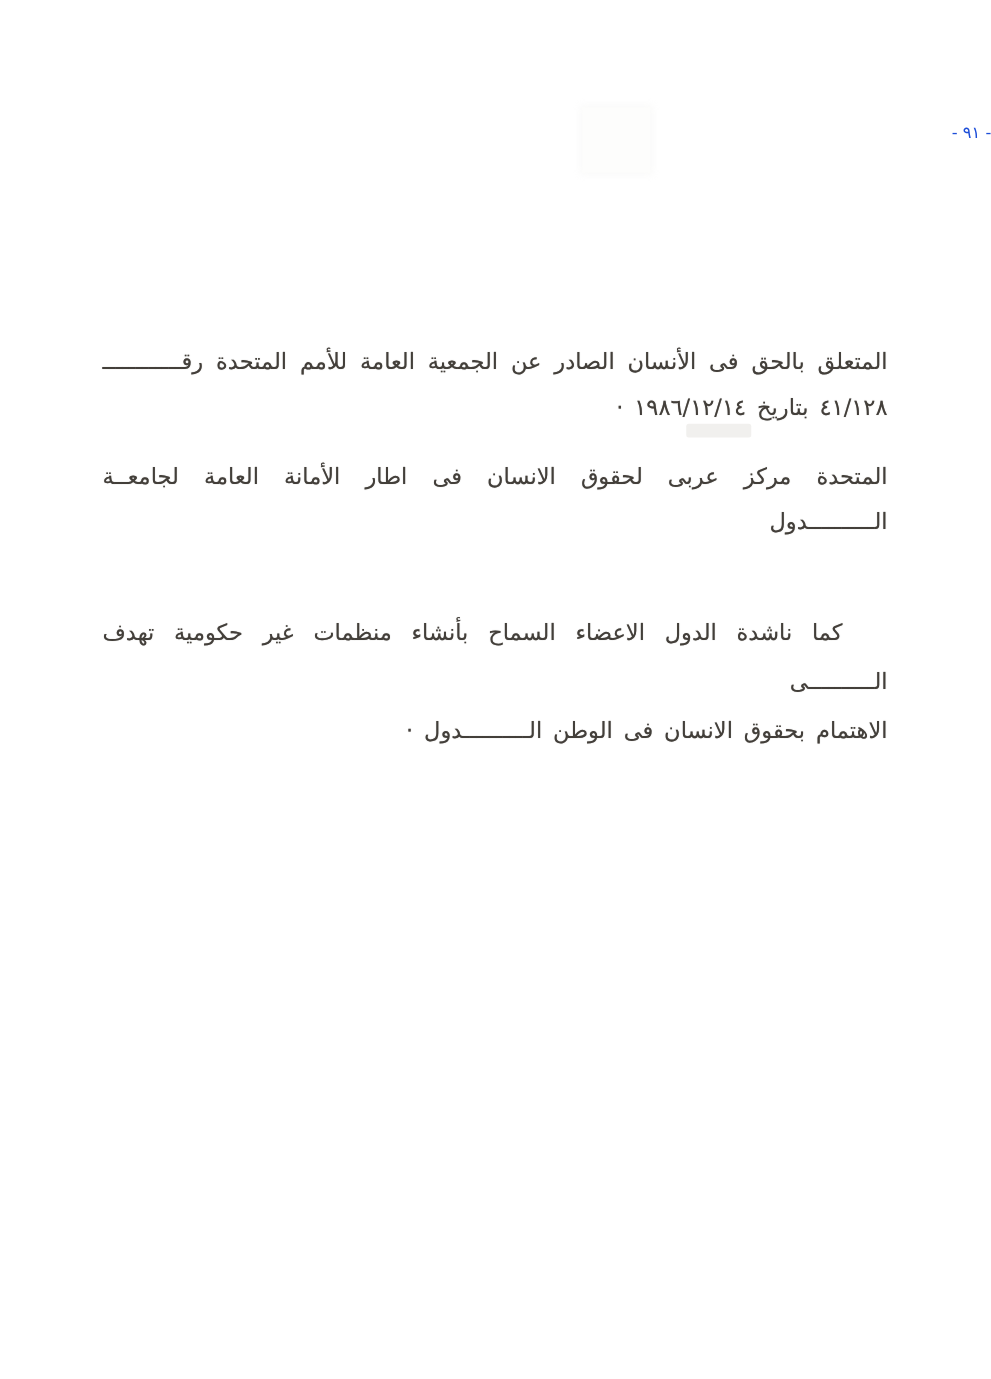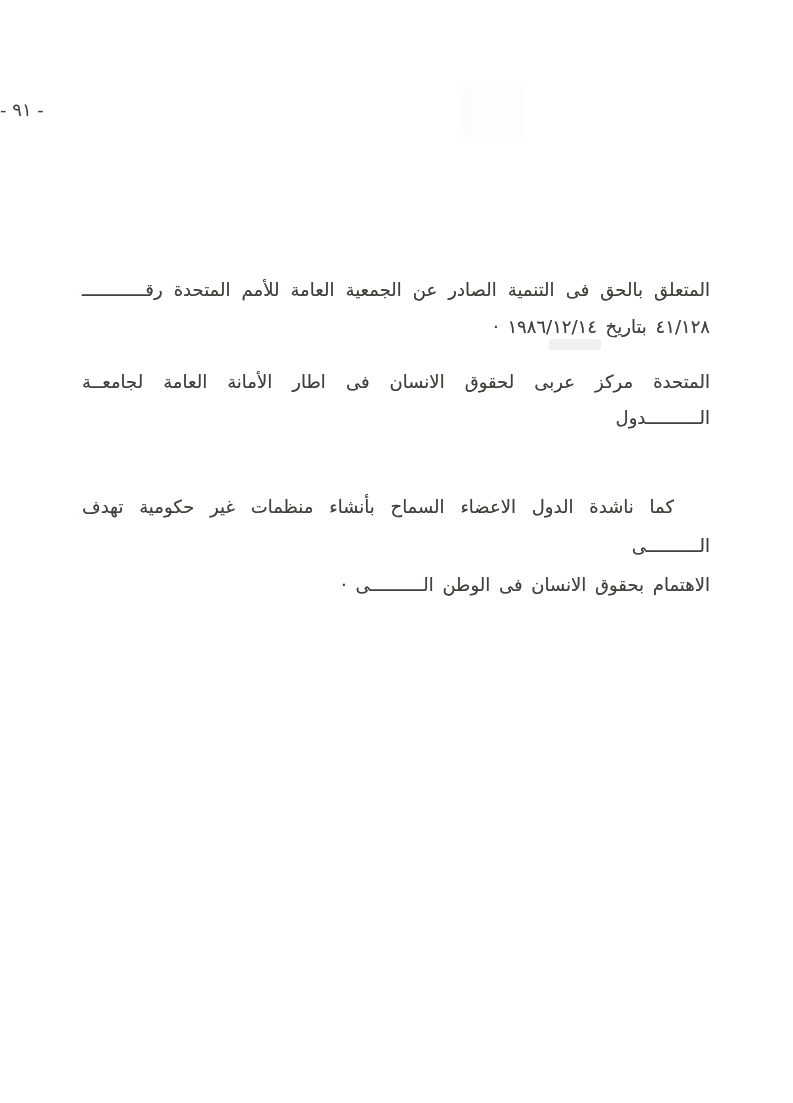--- a/index.html
+++ b/index.html
@@ -33,24 +33,24 @@
   .artifact.smudge {
     left: 549px; top: 339px; width: 52px; height: 11px;
     background: #f1f0ee;
     border-radius: 2px;
   }
   .page-number {
     position: absolute;
     top: 99px;
     left: 0;
     width: 100%;
-    text-align: left;
-    font-size: 18px;
+    text-align: right;
+    font-size: 13px;
     letter-spacing: 2px;
-    color: #404040;
+    color: #1d4ed8;
     direction: rtl;
   }
   .para {
     position: absolute;
     right: 83px;
     width: 628px;
     direction: rtl;
     color: #433f3a;
     font-size: 18px;
     text-shadow: 0 0 0.6px rgba(62,58,52,0.55);
@@ -74,26 +74,26 @@
 <body>
 
 <div class="sheet">
 
   <div class="artifact strip"></div>
   <div class="artifact smudge"></div>
 
   <div class="page-number">- ٩١ -</div>
 
   <section class="para para-1">
-    <p class="line full">المتعلق بالحق فى التنمية الصادر عن الجمعية العامة للأمم المتحدة رقــــــــــــ</p>
+    <p class="line full">المتعلق بالحق فى الأنسان الصادر عن الجمعية العامة للأمم المتحدة رقــــــــــــ</p>
     <p class="line">٤١/١٢٨ بتاريخ ١٩٨٦/١٢/١٤ ·</p>
   </section>
 
   <section class="para para-2">
     <p class="line full">المتحدة مركز عربى لحقوق الانسان فى اطار الأمانة العامة لجامعــة الــــــــــدول</p>
   </section>
 
   <section class="para para-3">
     <p class="line full indent">كما ناشدة الدول الاعضاء السماح بأنشاء منظمات غير حكومية تهدف الــــــــــى</p>
-    <p class="line">الاهتمام بحقوق الانسان فى الوطن الــــــــــى ·</p>
+    <p class="line">الاهتمام بحقوق الانسان فى الوطن الــــــــــدول ·</p>
   </section>
 
 </div>
 
 </body></html>

